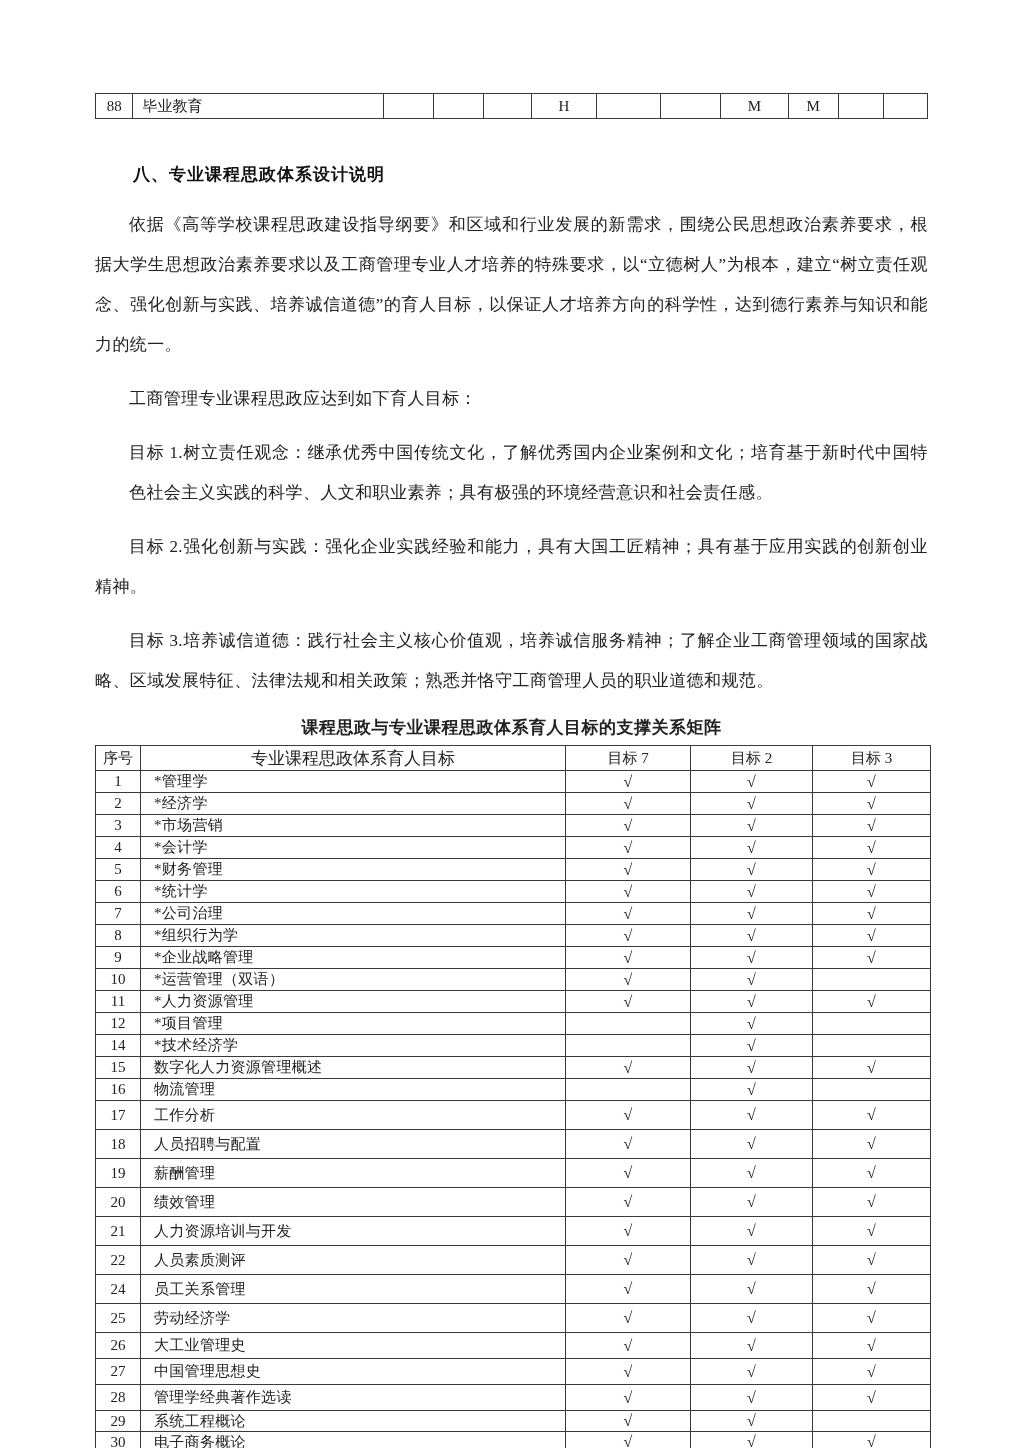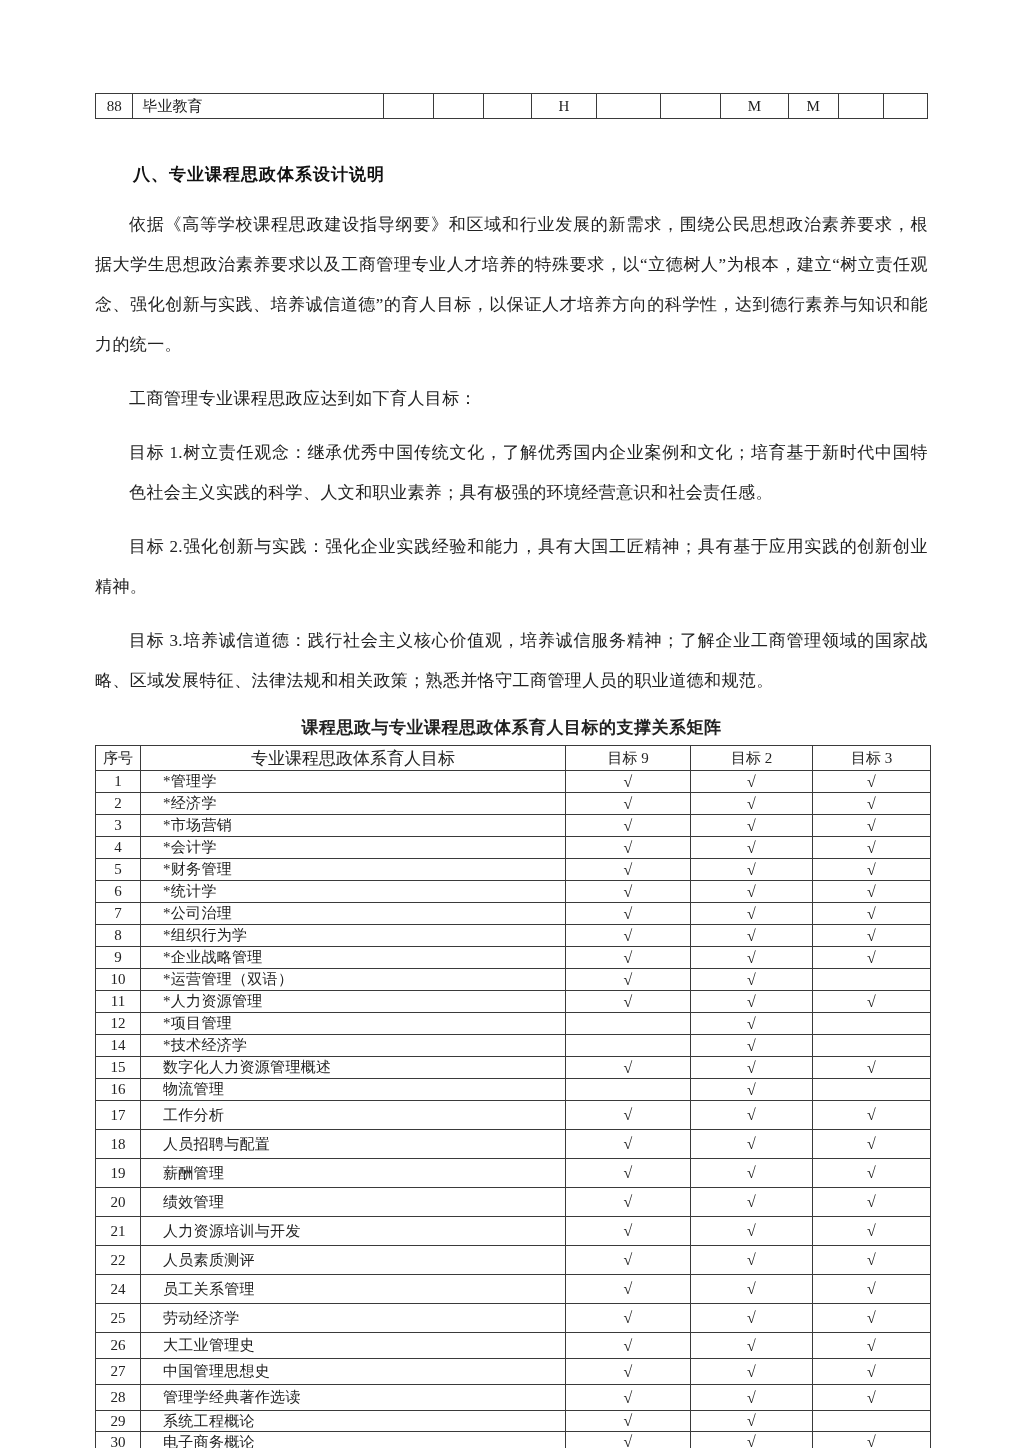--- a/index.html
+++ b/index.html
@@ -34,21 +34,21 @@
     margin:15px 0 6px 0;text-align:center;font-size:17px;color:#222;letter-spacing:0.5px;font-weight:bold;
   }
   .matrix{width:835px;}
   .matrix th,.matrix td{
     border:1px solid #3a3a3a;vertical-align:middle;padding:0;overflow:hidden;
     font-weight:normal;color:#222;
   }
   .matrix thead th{height:24px;font-size:15px;text-align:center;}
   .matrix thead th.course-h{font-size:17px;}
   .matrix td{font-size:15px;text-align:center;}
-  .matrix td.course{text-align:left;padding-left:22px;letter-spacing:0.3px;}
+  .matrix td.course{text-align:left;padding-left:13px;letter-spacing:0.3px;}
   .matrix td.mark{font-size:16px;}
   .h21 td{height:21px;}
   .h28 td{height:28px;}
   .h25 td{height:25px;}
   .h20 td{height:20px;}
 </style>
 </head>
 <body>
 
 <div class="page">
@@ -101,21 +101,21 @@
       <col style="width:45px">
         <col style="width:425px">
       <col style="width:125px">
         <col style="width:122px">
         <col style="width:118px">
     </colgroup>
     <thead>
       <tr>
         <th>序号</th>
         <th class="course-h">专业课程思政体系育人目标</th>
-        <th>目标 9</th>
+        <th>目标 7</th>
         <th>目标 2</th>
         <th>目标 3</th>
       </tr>
     </thead>
     <tbody>
 
     <tr class="h21">
         <td>1</td>
         <td class="course">*管理学</td>
         <td class="mark">√</td>

